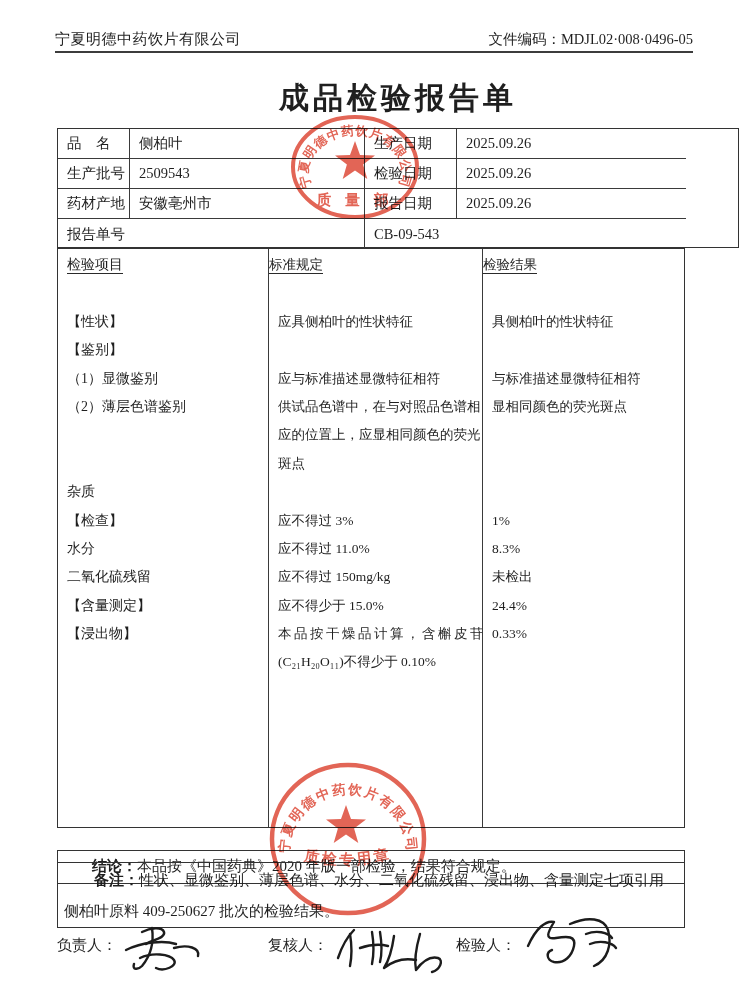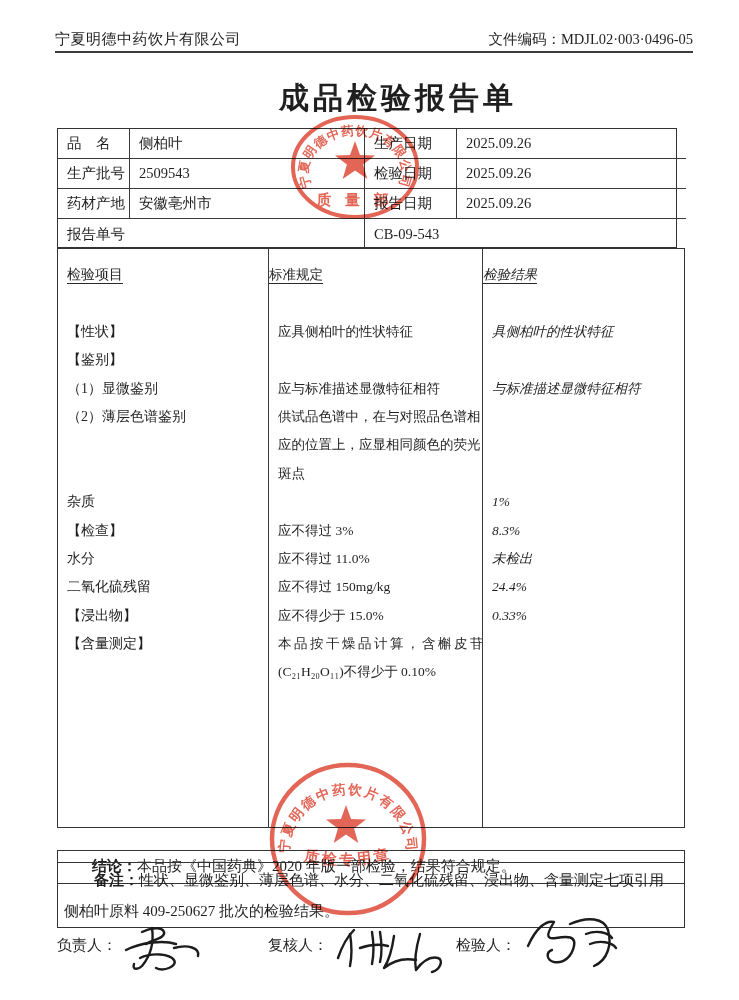--- a/index.html
+++ b/index.html
@@ -10,35 +10,35 @@
   }
   .abs{position:absolute;}
   
   .hdr-company{left:55px;top:30px;font-size:15px;letter-spacing:.5px;}
   .hdr-code{right:46px;top:30px;font-size:14.5px;}
   .hdr-rule{left:55px;top:51px;width:638px;height:2px;background:#3c3c3c;}
   
   .title{left:58px;top:78px;width:680px;text-align:center;
          font-size:30px;font-weight:bold;letter-spacing:4px;}
   
-  .info-table{left:57px;top:128px;width:620px;height:120px;
+  .info-table{left:57px;top:128px;width:682px;height:120px;
     display:grid;grid-template-columns:72px 235px 92px 229px;grid-auto-rows:30px;
     border:1.5px solid #333;box-sizing:border-box;font-size:14.5px;z-index:1;background:transparent;}
   .it-cell{border-right:1px solid #3a3a3a;border-bottom:1px solid #3a3a3a;
     display:flex;align-items:center;padding-left:9px;box-sizing:border-box;white-space:nowrap;overflow:visible;}
   .it-cell.no-r{border-right:none;text-align:right;}
   .it-cell.no-b{border-bottom:none;}
   .it-cell.span2a{grid-column:1/3;}
   .it-cell.span2b{grid-column:3/5;}
   
   .insp-table{left:57px;top:248px;width:628px;height:580px;
     display:grid;grid-template-columns:211px 214px 203px;
     border:1.5px solid #333;box-sizing:border-box;z-index:1;}
-  .insp-col{border-right:1px solid #3a3a3a;box-sizing:border-box;padding-top:12px;overflow:hidden;}
-  .insp-col.last{border-right:none;font-style:italic;}
+  .insp-col{border-right:1px solid #3a3a3a;box-sizing:border-box;padding-top:2px;overflow:hidden;}
+  .insp-col.last{border-right:none;}
   .insp-col .ln{height:28.4px;line-height:28.4px;white-space:nowrap;padding-left:9px;font-size:14px;}
   .insp-col.std .ln{font-size:13.5px;}
   .insp-col.res .ln{font-size:13.5px;}
   .insp-col .ln.c{padding-left:0;}
   .insp-col .ln.sp{letter-spacing:2.5px;}
   .insp-col .ln .u{border-bottom:1px solid #2a2a2a;padding-bottom:1px;}
   
   .concl{left:57px;top:850px;width:628px;height:34px;border:1.5px solid #333;
     box-sizing:border-box;font-size:15px;line-height:31px;padding-left:34px;white-space:nowrap;z-index:1;}
   .note{left:57px;top:862px;width:628px;height:66px;border:1.5px solid #333;
@@ -53,21 +53,21 @@
   .sig-svg{z-index:2;}
   .sig-svg path{fill:none;stroke:#1c1c1c;stroke-width:2.4;stroke-linecap:round;stroke-linejoin:round;}
   
   .stamp{z-index:6;opacity:.85;mix-blend-mode:multiply;pointer-events:none;}
   .stamp text{font-family:"Liberation Serif","DejaVu Serif",serif;font-weight:bold;}
 </style>
 </head>
 <body>
 
 <div class="abs hdr-company">宁夏明德中药饮片有限公司</div>
-<div class="abs hdr-code"><span>文件编码：</span><span>MDJL02·003·0496-05</span></div>
+<div class="abs hdr-code"><span>文件编码：</span><span>MDJL02·008·0496-05</span></div>
 <div class="abs hdr-rule"></div>
 
 <div class="abs title">成品检验报告单</div>
 
 <div class="abs info-table">
   <div class="it-cell">品　名</div>
   <div class="it-cell">侧柏叶</div>
   <div class="it-cell">生产日期</div>
   <div class="it-cell no-r">2025.09.26</div>
 
@@ -92,22 +92,22 @@
       <div class="ln"><span>【性状】</span></div>
       <div class="ln"><span>【鉴别】</span></div>
       <div class="ln"><span>（1）显微鉴别</span></div>
       <div class="ln"><span>（2）薄层色谱鉴别</span></div>
       <div class="ln"><span></span></div>
       <div class="ln"><span></span></div>
       <div class="ln"><span>杂质</span></div>
       <div class="ln"><span>【检查】</span></div>
       <div class="ln"><span>水分</span></div>
       <div class="ln"><span>二氧化硫残留</span></div>
+      <div class="ln"><span>【含量测定】</span></div>
       <div class="ln"><span>【浸出物】</span></div>
-      <div class="ln"><span>【含量测定】</span></div>
     </div>
   <div class="insp-col std">
       <div class="ln c"><span class="u">标准规定</span></div>
       <div class="ln"><span></span></div>
       <div class="ln"><span>应具侧柏叶的性状特征</span></div>
       <div class="ln"><span></span></div>
       <div class="ln"><span>应与标准描述显微特征相符</span></div>
       <div class="ln"><span>供试品色谱中，在与对照品色谱相</span></div>
       <div class="ln"><span>应的位置上，应显相同颜色的荧光</span></div>
       <div class="ln"><span>斑点</span></div>
@@ -118,20 +118,21 @@
       <div class="ln"><span>应不得少于 15.0%</span></div>
       <div class="ln sp"><span>本品按干燥品计算，含槲皮苷</span></div>
       <div class="ln"><span>(C₂₁H₂₀O₁₁)不得少于 0.10%</span></div>
     </div>
   <div class="insp-col res last">
       <div class="ln c"><span class="u">检验结果</span></div>
       <div class="ln"><span></span></div>
       <div class="ln"><span>具侧柏叶的性状特征</span></div>
       <div class="ln"><span></span></div>
       <div class="ln"><span>与标准描述显微特征相符</span></div>
+      <div class="ln"><span>显相同颜色的荧光斑点</span></div>
       <div class="ln"><span></span></div>
       <div class="ln"><span></span></div>
       <div class="ln"><span></span></div>
       <div class="ln"><span>1%</span></div>
       <div class="ln"><span>8.3%</span></div>
       <div class="ln"><span>未检出</span></div>
       <div class="ln"><span>24.4%</span></div>
       <div class="ln"><span>0.33%</span></div>
     </div>
 </div>

